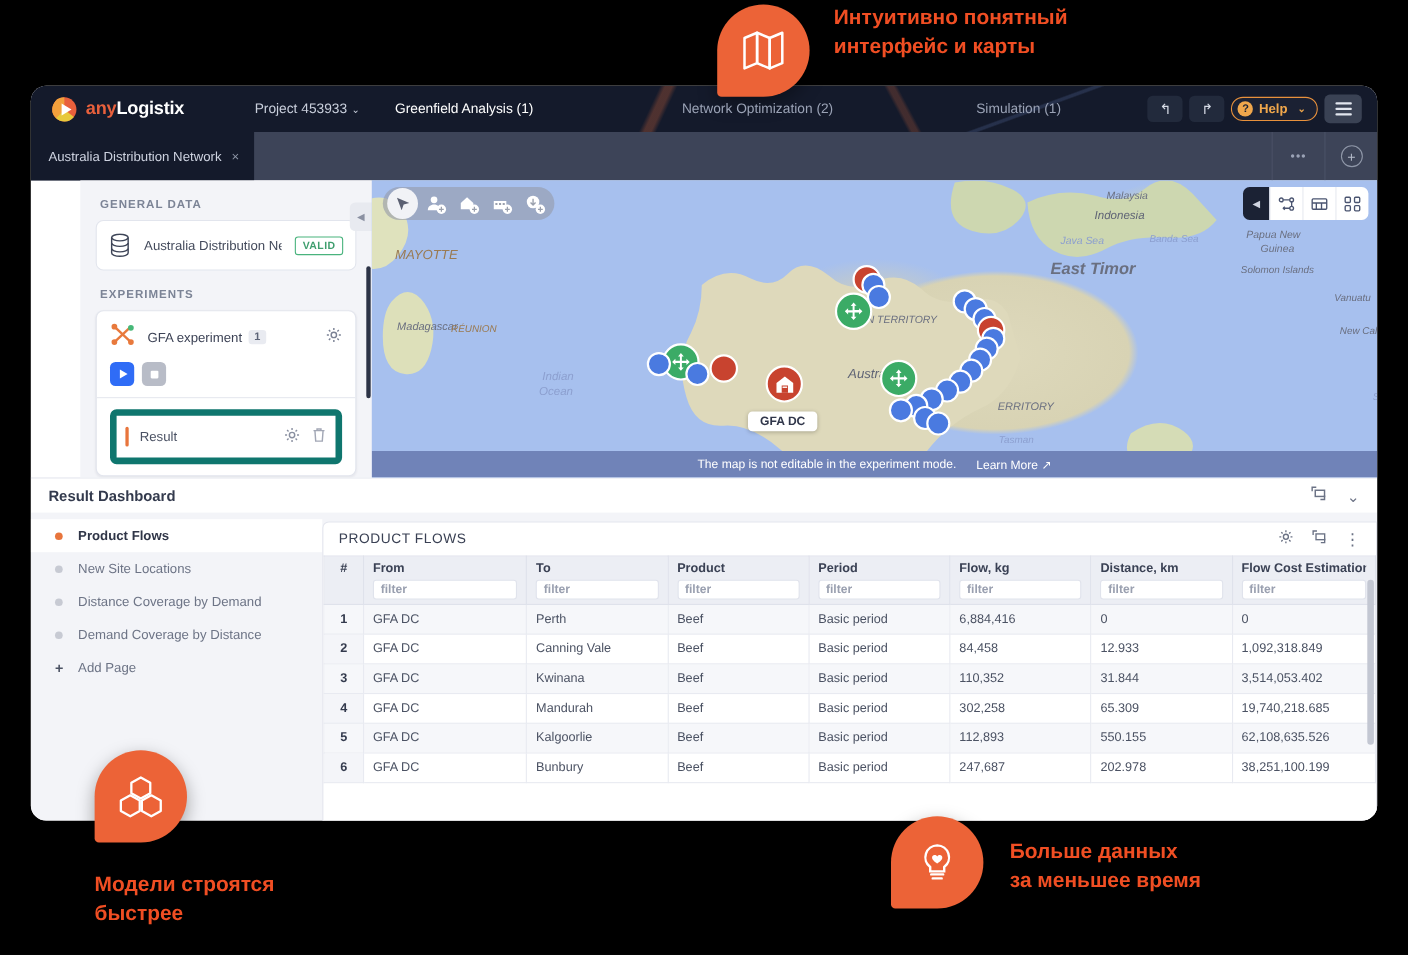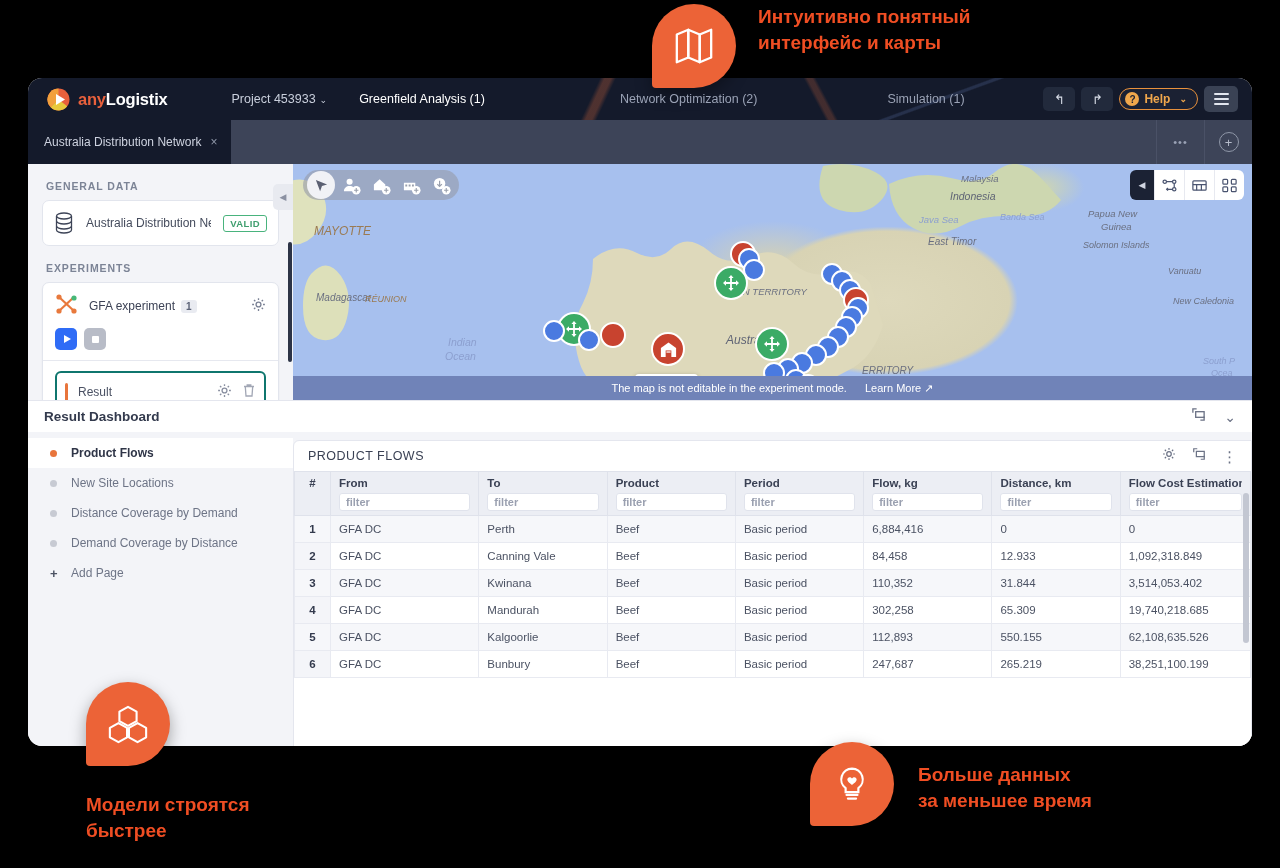--- a/index.html
+++ b/index.html
@@ -83,21 +83,21 @@
   .tab-ctl{
     width:48px; display:flex; align-items:center; justify-content:center;
     border-left:1px solid #4a5166; color:#9aa2b5; font-size:14px; cursor:pointer;
   }
   .plus-circle{
     width:20px;height:20px;border-radius:50%;border:1px solid #8f97a8;
     display:flex;align-items:center;justify-content:center;font-size:13px;line-height:1;color:#b6bccb;
   }
 
   
-  .body-split{ display:flex; height:236px; }
+  .body-split{ display:flex; height:270px;margin-left:45px; }
 
   
   .sidebar{
     width:265px; background:#f3f4f8; position:relative;
     padding:0 14px; overflow:hidden;
   }
   .side-section{
     font-size:10.5px; letter-spacing:.9px; color:#7c8496; font-weight:600;
     padding:16px 4px 8px 4px; text-transform:uppercase;
   }
@@ -122,21 +122,21 @@
     padding:1px 5px; border-radius:3px; margin-left:7px;
   }
   .gear{ margin-left:auto; color:#7b8295; font-size:15px; cursor:pointer; }
   .run-row{ display:flex; gap:7px; margin:9px 0 10px 0; }
   .run-btn{ width:22px;height:22px;border-radius:5px;background:#2f6cf6;display:flex;align-items:center;justify-content:center; cursor:pointer;}
   .run-btn .tri{ width:0;height:0;border-left:7px solid #fff;border-top:4.5px solid transparent;border-bottom:4.5px solid transparent; margin-left:2px;}
   .stop-btn{ width:22px;height:22px;border-radius:5px;background:#b8bcc7;display:flex;align-items:center;justify-content:center; cursor:pointer;}
   .stop-btn i{ width:7px;height:7px;background:#fff;border-radius:1px;display:block;}
   .exp-divider{ height:1px; background:#e6e8ef; margin:0 -12px 0 -12px; }
   .result-row{
-    border:2px solid #0f766e; border-radius:6px; background:#fff;
+    border:6px solid #0f766e; border-radius:6px; background:#fff;
     display:flex; align-items:center; padding:10px 8px 10px 0;
     margin:10px 0 10px 0; position:relative;
   }
   .result-accent{ width:3px; height:18px; background:#e8753c; border-radius:2px; margin:0 10px 0 8px; }
   .result-label{ font-size:12px; color:#4a5163; flex:1; }
   .r-icon{ color:#8a90a1; font-size:14px; margin-left:10px; cursor:pointer; }
   .sb-collapse{
     position:absolute; right:0; top:20px; width:20px; height:26px;
     background:#e8eaf0; border-radius:5px 0 0 5px;
     display:flex; align-items:center; justify-content:center;
@@ -402,21 +402,21 @@
           <path d="M18 110 q16 -18 30 2 q12 18 6 42 q-6 24 -24 22 q-20 -2 -20 -34 q0 -22 8 -32z" fill="#dde0ba"></path>
         </svg>
 
         <div id="maplabels">
             <div class="map-label" style="left: 668px; top: 9px; font-size: 9.5px; color: rgb(106, 111, 128);">Malaysia</div>
             <div class="map-label" style="left: 657px; top: 26px; font-size: 10.5px; color: rgb(95, 100, 117);">Indonesia</div>
             <div class="map-label" style="left: 626px; top: 50px; font-size: 9.5px; color: rgb(140, 159, 207);">Java Sea</div>
             <div class="map-label" style="left: 707px; top: 48px; font-size: 9px; color: rgb(140, 159, 207);">Banda Sea</div>
             <div class="map-label" style="left: 795px; top: 44px; font-size: 9.5px; color: rgb(106, 111, 128);">Papua New</div>
             <div class="map-label" style="left: 808px; top: 57px; font-size: 9.5px; color: rgb(106, 111, 128);">Guinea</div>
-            <div class="map-label" style="left: 635px; top: 72px; font-size: 10px; color: rgb(106, 111, 128);">East Timor</div>
+            <div class="map-label" style="left: 617px; top: 72px; font-size: 15px; color: rgb(106, 111, 128); font-weight: bold;">East Timor</div>
             <div class="map-label" style="left: 790px; top: 76px; font-size: 9px; color: rgb(106, 111, 128);">Solomon Islands</div>
             <div class="map-label" style="left: 875px; top: 102px; font-size: 9px; color: rgb(106, 111, 128);">Vanuatu</div>
             <div class="map-label" style="left: 21px; top: 60px; font-size: 12px; color: rgb(154, 122, 82);">MAYOTTE</div>
             <div class="map-label" style="left: 23px; top: 128px; font-size: 10px; color: rgb(106, 111, 128);">Madagascar</div>
             <div class="map-label" style="left: 72px; top: 130px; font-size: 9px; color: rgb(154, 122, 82);">RÉUNION</div>
             <div class="map-label" style="left: 880px; top: 132px; font-size: 9px; color: rgb(106, 111, 128);">New Caledonia</div>
             <div class="map-label" style="left: 443px; top: 122px; font-size: 9.5px; color: rgb(106, 111, 128);">RN TERRITORY</div>
             <div class="map-label" style="left: 433px; top: 169px; font-size: 12px; color: rgb(95, 100, 117); text-align: right;">Australia</div>
             <div class="map-label" style="left: 155px; top: 172px; font-size: 10.5px; color: rgb(140, 159, 207);">Indian</div>
             <div class="map-label" style="left: 152px; top: 186px; font-size: 10.5px; color: rgb(140, 159, 207);">Ocean</div>
@@ -705,21 +705,21 @@
                 <td>550.155</td>
                 <td>62,108,635.526</td>
               </tr>
               <tr class="">
                 <td class="idx">6</td>
                 <td>GFA DC</td>
                 <td>Bunbury</td>
                 <td>Beef</td>
                 <td>Basic period</td>
                 <td>247,687</td>
-                <td>265.219</td>
+                <td>202.978</td>
                 <td>38,251,100.199</td>
               </tr>
             </tbody>
         </table>
         <div class="vscroll"></div>
       </div>
     </div>
   </div>
 
   <div class="badge" style="left:652px;top:4px;width:84px;height:84px;">

